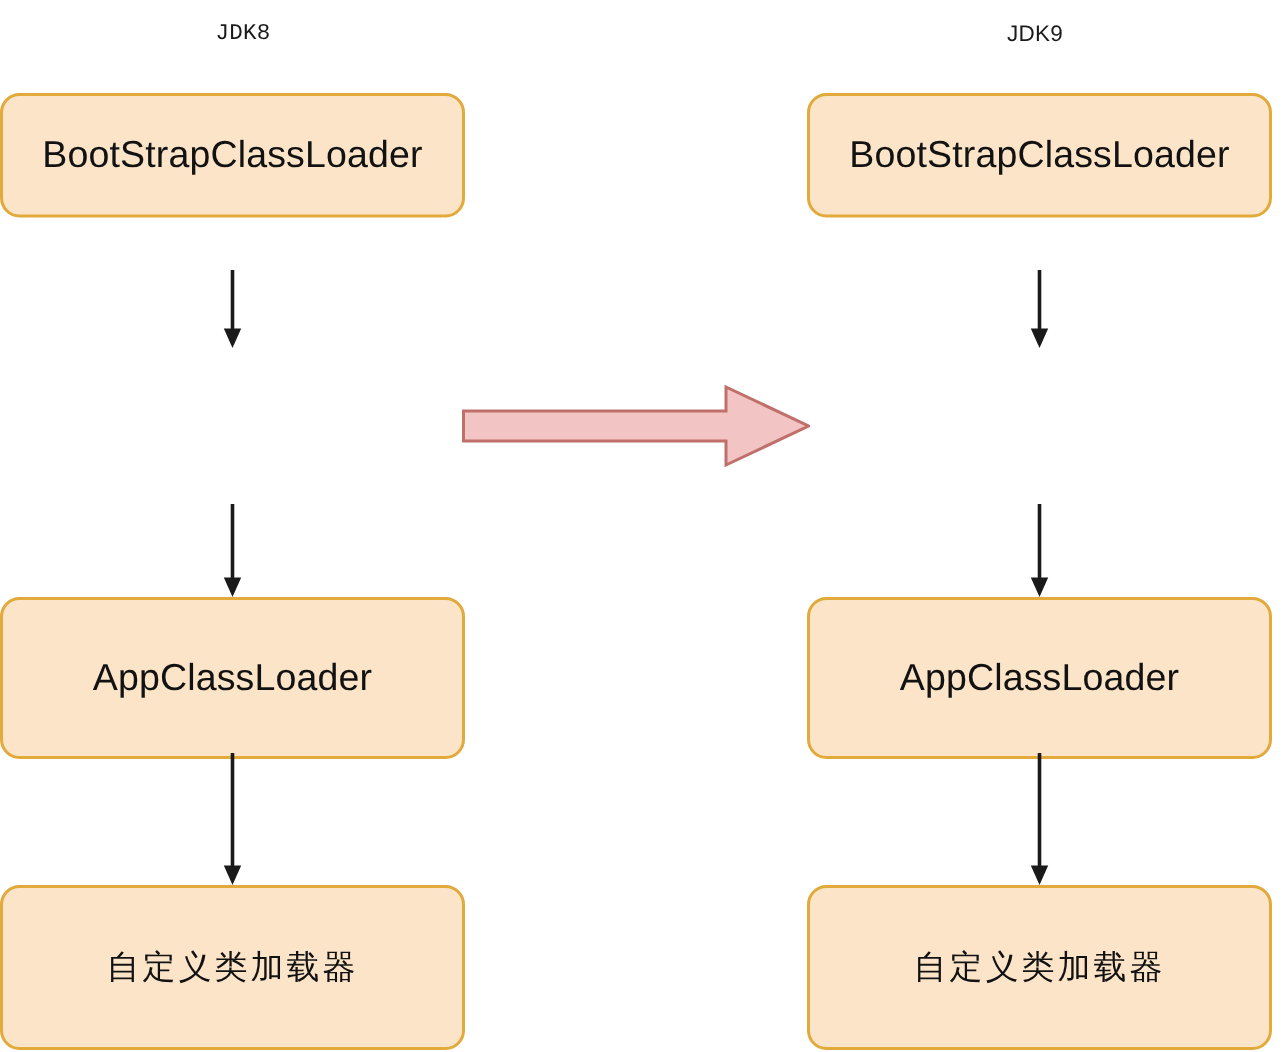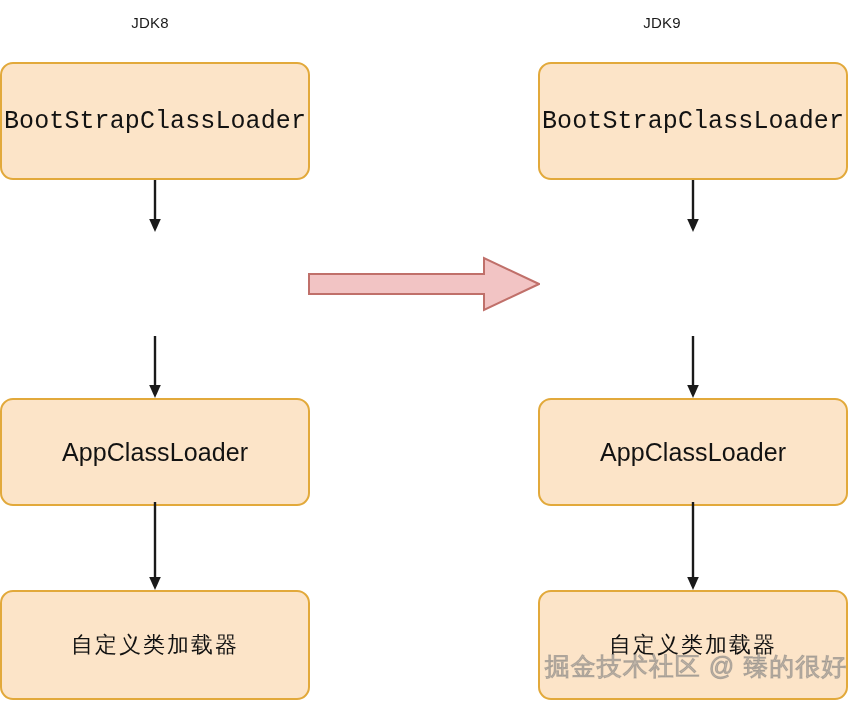--- a/index.html
+++ b/index.html
@@ -18,22 +18,22 @@
     overflow: hidden;
   }
   .col-header {
     position: absolute;
     font-size: 15px;
     color: #1a1a1a;
     text-align: center;
     letter-spacing: 0.2px;
     white-space: nowrap;
   }
-  #header-jdk8 { left: 90px; top: 14px; width: 120px; }
-  #header-jdk9 { left: 602px; top: 14px; width: 120px; }
+  #header-jdk8 { left: 102px; top: 14px; width: 120px; font-family: Liberation Mono, monospace; }
+  #header-jdk9 { left: 630px; top: 14px; width: 120px; }
 
   .node {
     position: absolute;
     box-sizing: border-box;
     background: #FCE4C8;
     border: 2px solid #E2A93B;
     border-radius: 13px;
     display: flex;
     align-items: center;
     justify-content: center;
@@ -45,21 +45,21 @@
   .node.cjk {
     font-size: 22px;
     letter-spacing: 2px;
   }
 
   
   .col-l { left: 0px; width: 310px; }
   
   .col-r { left: 538px; width: 310px; }
 
-  .row1 { top: 62px;  height: 118px; font-family: Liberation Mono, monospace; }
+  .row1 { top: 62px;  height: 83px; }
   .row2 { top: 232px; height: 104px; }
   .row3 { top: 398px; height: 108px; }
   .row4 { top: 590px; height: 110px; }
 
   
   .v-arrow {
     position: absolute;
     width: 20px;
     overflow: visible;
   }
@@ -153,15 +153,14 @@
 
   <div class="v-arrow" style="left:683px; top:502px; height:88px;">
     <svg width="20" height="88" viewBox="0 0 20 88">
       <line x1="10" y1="0" x2="10" y2="78" stroke="#1a1a1a" stroke-width="2.4"></line>
       <polygon points="10,88 4.2,75 15.8,75" fill="#1a1a1a"></polygon>
     </svg>
   </div>
 
   <div class="node cjk col-r row4">自定义类加载器</div>
 
-  <div id="watermark">掘金技术社区 @ 臻的很好</div>
 
 </div>
 
 </body></html>

